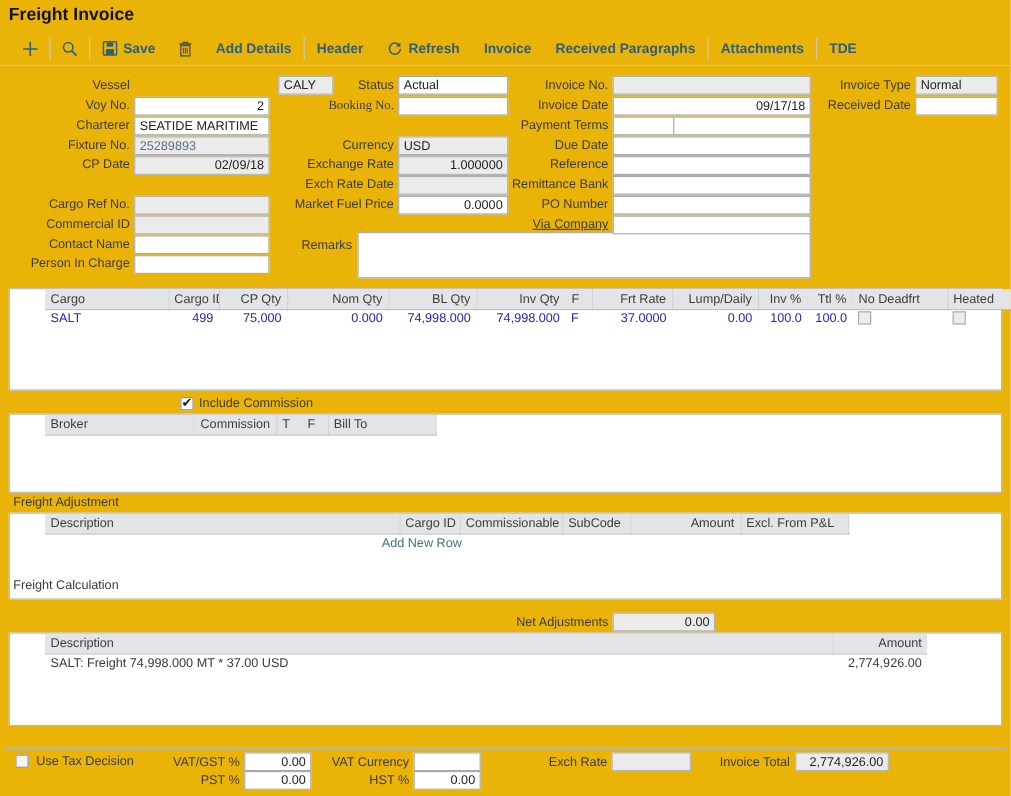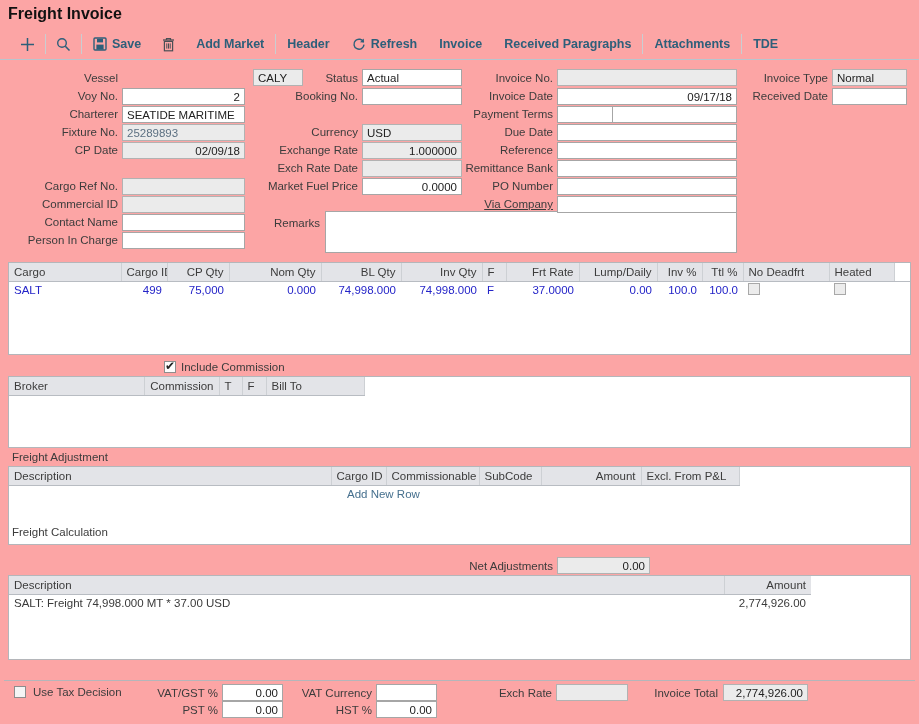--- a/index.html
+++ b/index.html
@@ -1,18 +1,18 @@
 <!DOCTYPE html>
 <html><head>
 <meta charset="utf-8">
 <style>
   * { margin:0; padding:0; box-sizing:border-box; }
   html,body { background:#ffffff; }
   body { font-family:"Liberation Sans", sans-serif; font-size:11.5px; color:#3a3a3a; }
-  #app { position:relative; width:919px; height:724px; background:#fca5a5; overflow:hidden; }
+  #app { position:relative; width:919px; height:724px; background:#eab308; overflow:hidden; }
 
   
   .page-title { position:absolute; left:8px; top:5px; font-size:16px; font-weight:bold; color:#111; }
   .toolbar { position:absolute; left:10px; top:31px; height:26px; display:flex; align-items:center; }
   .tb-item { display:flex; align-items:center; gap:5px; color:#2d5f7a; font-size:12.5px; font-weight:bold; padding:0 11px; cursor:default; white-space:nowrap; }
   .tb-item.icon-only { padding:0 10px; }
   .tb-sep { width:1px; height:20px; background:#c9ced2; }
   .tb-bottom { position:absolute; left:0; top:59px; width:919px; height:1px; background:#b7c5ce; }
   svg.ico { display:block; }
 
@@ -28,21 +28,21 @@
   .vessel-dd { position:absolute; left:121px; top:68px; width:127px; height:21px; background:#fff; border:2px solid #2a5e73; display:flex; align-items:center; }
   .vessel-dd .vtxt { flex:1; padding-left:4px; color:#222; white-space:nowrap; overflow:hidden; }
   .vessel-dd .varrow { width:0; height:0; border-left:5px solid transparent; border-right:5px solid transparent; border-top:6px solid #17465a; margin-right:6px; }
 
   
   .cb { display:inline-block; width:12px; height:12px; background:#fdfdfd; border:1px solid #8d8d8d; position:relative; }
   .cb.dim { background:#ececec; border-color:#a8a8a8; }
   .cb.checked::after { content:"\2714"; position:absolute; left:0px; top:-3px; font-size:12px; color:#222; }
 
   
-  .box { position:absolute; left:8px; width:903px; background:#fff; border:1px solid #b4b6ba; }
+  .box { position:absolute; left:8px; width:903px; background:#fff; border:1px solid #b4b6ba;padding-left:32px; }
   .sec-label { position:absolute; left:12px; color:#3c3c3c; white-space:nowrap; }
   table.grid { border-collapse:collapse; table-layout:fixed; }
   table.grid th { height:18px; background:#e3e4e8; font-weight:normal; text-align:left; padding:0 5px; border-right:1px solid #cdd0d4; border-bottom:1px solid #b8bcc2; color:#3c3c3c; white-space:nowrap; overflow:hidden; }
   table.grid th.r { text-align:right; }
   table.grid th.gutter { background:#fff; border-right:none; }
   table.grid td { height:18px; padding:0 5px; white-space:nowrap; overflow:hidden; }
   table.grid td.r { text-align:right; }
   td.blue { color:#2424c8; }
   .addrow { color:#46708e; cursor:default; }
 
@@ -79,21 +79,21 @@
     </div>
     <div class="tb-item icon-only">
       <svg class="ico" width="13" height="15" viewBox="0 0 13 15">
           <path d="M1 3 H12" stroke="#4a4f55" stroke-width="1.3"></path>
           <path d="M4.5 3 V1.5 H8.5 V3" stroke="#4a4f55" stroke-width="1.2" fill="none"></path>
           <rect x="2.4" y="4.4" width="8.2" height="9.4" stroke="#4a4f55" stroke-width="1.2" fill="none"></rect>
           <path d="M4.8 6.4 V11.6 M6.5 6.4 V11.6 M8.2 6.4 V11.6" stroke="#4a4f55" stroke-width="1"></path>
         </svg>
     </div>
     <div class="tb-item">
-      <span>Add Market</span>
+      <span>Add Details</span>
     </div>
     <div class="tb-sep"></div>
     <div class="tb-item">
       <span>Header</span>
     </div>
     <div class="tb-item">
       <svg class="ico" width="14" height="14" viewBox="0 0 14 14">
           <path d="M11.6 5.2 A5 5 0 1 0 12 7.6" stroke="#2d5f7a" stroke-width="1.4" fill="none"></path>
           <path d="M11.9 1.6 L11.9 5.6 L8 5.3 Z" fill="#2d5f7a"></path>
         </svg>
@@ -139,21 +139,21 @@
 
   <div class="lbl" style="left:0;width:118px;top:214px;">Contact Name</div>
   <div class="inp" style="left:122px;top:214px;width:123px;"></div>
 
   <div class="lbl" style="left:0;width:118px;top:232px;">Person In Charge</div>
   <div class="inp" style="left:122px;top:232px;width:123px;"></div>
 
   <div class="lbl" style="left:240px;width:118px;top:70px;">Status</div>
   <div class="inp" style="left:362px;top:69px;width:100px;">Actual</div>
 
-  <div class="lbl" style="left:240px;width:118px;top:88px;">Booking No.</div>
+  <div class="lbl" style="left:240px;width:118px;top:88px;font-family:Liberation Serif, serif;">Booking No.</div>
   <div class="inp" style="left:362px;top:88px;width:100px;"></div>
 
   <div class="lbl" style="left:240px;width:118px;top:124px;">Currency</div>
   <div class="inp gray" style="left:362px;top:124px;width:100px;">USD</div>
 
   <div class="lbl" style="left:240px;width:118px;top:142px;">Exchange Rate</div>
   <div class="inp gray ralign" style="left:362px;top:142px;width:100px;">1.000000</div>
 
   <div class="lbl" style="left:240px;width:118px;top:160px;">Exch Rate Date</div>
   <div class="inp gray" style="left:362px;top:160px;width:100px;"></div>

